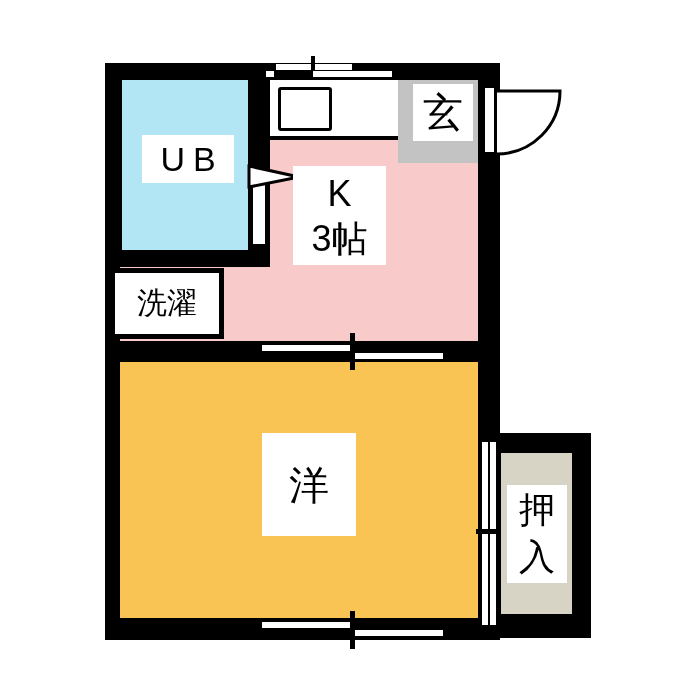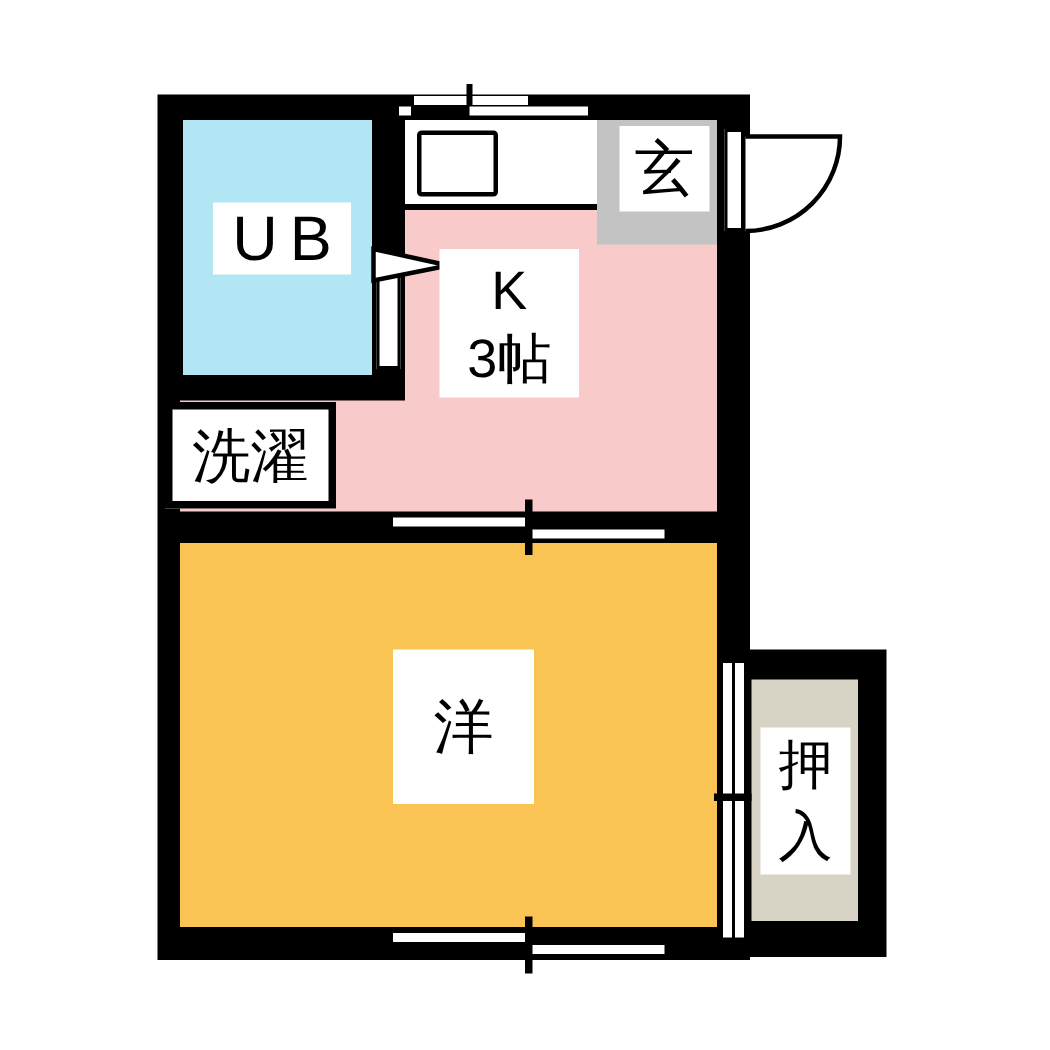--- a/index.html
+++ b/index.html
@@ -17,42 +17,42 @@
   #room-kitchen{left:270px;top:80px;width:208px;height:261px;background:#f9caca;}
   #room-kitchen-ext{left:120px;top:267px;width:150px;height:74px;background:#f9caca;}
   #room-genkan{left:398px;top:80px;width:80px;height:83px;background:#c3c3c3;}
   #room-western{left:120px;top:362px;width:358px;height:256px;background:#f9c453;}
   #room-closet{left:501px;top:453px;width:71px;height:161px;background:#d7d3c5;}
   
   #kitchen-counter{left:270px;top:80px;width:128px;height:56px;background:#fff;border-bottom:4px solid #000;}
   #kitchen-sink{left:278px;top:87px;width:54px;height:44px;background:#fff;border:3px solid #000;border-radius:3px;box-sizing:border-box;}
   
   #laundry-box{left:110px;top:268px;width:114px;height:71px;background:#fff;border:5px solid #000;box-sizing:border-box;
-    display:flex;align-items:center;justify-content:center;font-size:39px;color:#000;}
+    display:flex;align-items:center;justify-content:center;font-size:30px;color:#000;}
   
   .pane{background:#fff;}
   #win-top-sq{left:266px;top:71px;width:8px;height:6px;}
   #win-top-a{left:276px;top:64px;width:76px;height:6px;}
   #win-top-b{left:313px;top:71px;width:79px;height:6px;}
   #win-top-tick{left:311px;top:56px;width:4px;height:14px;background:#000;}
   #slide-mid-a{left:262px;top:345px;width:90px;height:6px;}
   #slide-mid-b{left:352px;top:353px;width:91px;height:6px;}
   #slide-mid-tick{left:350px;top:333px;width:5px;height:37px;background:#000;}
   #slide-bot-a{left:262px;top:622px;width:90px;height:6px;}
   #slide-bot-b{left:352px;top:630px;width:91px;height:6px;}
   #slide-bot-tick{left:350px;top:611px;width:5px;height:38px;background:#000;}
   #slide-closet-a{left:482px;top:442px;width:6px;height:183px;}
   #slide-closet-b{left:490px;top:442px;width:6px;height:183px;}
   #slide-closet-tick{left:476px;top:529px;width:25px;height:5px;background:#000;}
   #entrance-opening{left:483px;top:86px;width:13px;height:68px;background:#fff;border:2px solid #000;box-sizing:border-box;}
   #ub-door-opening{left:251px;top:170px;width:16px;height:76px;background:#fff;border:2px solid #000;box-sizing:border-box;}
   #door-svg{left:0;top:0;width:700px;height:700px;pointer-events:none;}
   
   .label-box{background:#fff;color:#000;display:flex;align-items:center;justify-content:center;text-align:center;}
-  #label-ub{left:142px;top:135px;width:92px;height:48px;font-size:42px;letter-spacing:8px;text-indent:8px;}
+  #label-ub{left:142px;top:135px;width:92px;height:48px;font-size:34px;letter-spacing:8px;text-indent:8px;}
   #label-kitchen{left:293px;top:166px;width:93px;height:99px;flex-direction:column;font-size:36px;line-height:1.25;}
   #label-genkan{left:413px;top:84px;width:60px;height:57px;font-size:40px;}
   #label-western{left:262px;top:433px;width:94px;height:103px;flex-direction:column;font-size:40px;line-height:1.2;}
   #label-closet{left:507px;top:485px;width:60px;height:98px;flex-direction:column;font-size:36px;line-height:1.3;}
 </style>
 </head>
 <body>
 
 <div class="abs" id="wall-main"></div>
 <div class="abs" id="wall-closet"></div>

